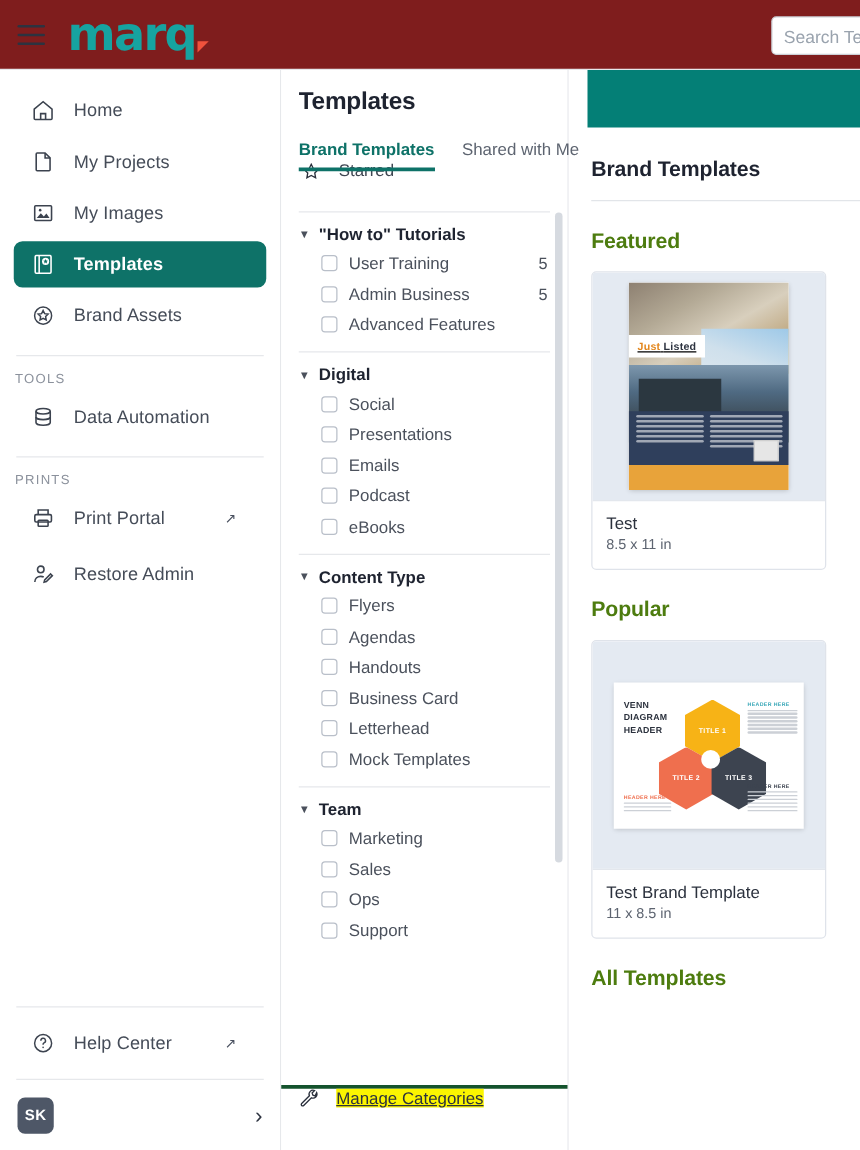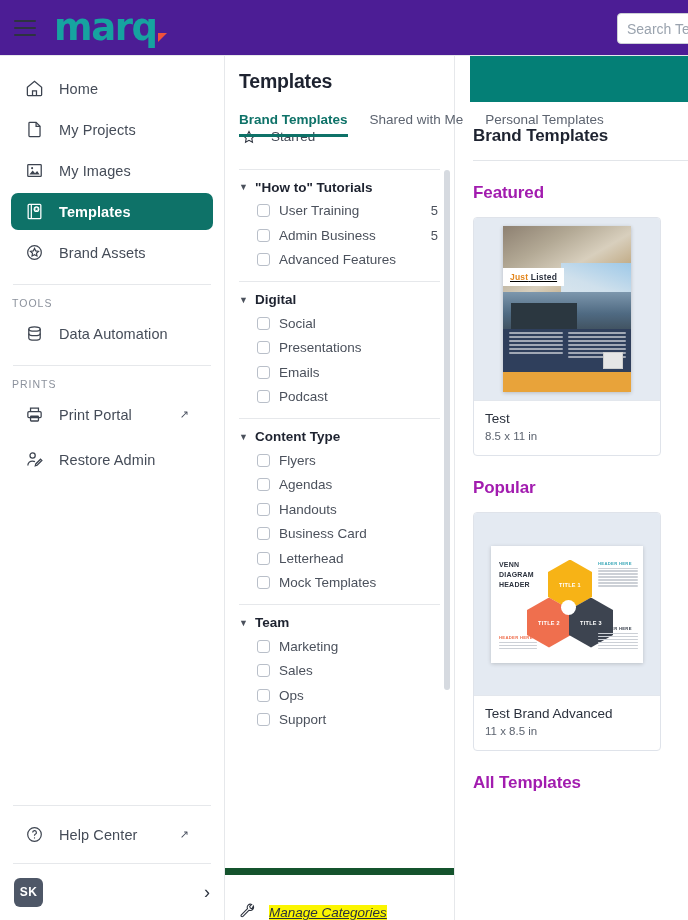--- a/index.html
+++ b/index.html
@@ -8,21 +8,21 @@
     font-family: "Liberation Sans", sans-serif;
     background: #ffffff;
     overflow: hidden;
   }
   .app { position: relative; width: 688px; height: 920px; display: flex; flex-direction: column; }
 
   
   .topbar {
     height: 56px; min-height: 56px;
     display: flex; align-items: center;
-    background: #4c1d95;
+    background: #7f1d1d;
     border-bottom: 1px solid #e6e8eb;
     padding: 0 14px;
     position: relative;
   }
   .hamburger { width: 22px; height: 16px; display: flex; flex-direction: column; justify-content: space-between; cursor: pointer; margin-right: 18px; }
   .hamburger span { display: block; height: 2px; background: #2d3340; border-radius: 1px; }
   .logo { display: flex; align-items: flex-end; cursor: pointer; }
   .logo-text { font-size: 37px; font-weight: 700; color: #16a3a0; letter-spacing: -1.4px; line-height: 0.9; font-family: "DejaVu Sans", sans-serif; }
   .logo-dot { width: 0; height: 0; border-left: 9px solid #f0523c; border-bottom: 9px solid transparent; margin-left: 1px; margin-bottom: 2px; }
   .search-wrap { position: absolute; left: 617px; top: 13px; }
@@ -94,31 +94,31 @@
   .fg-head { display: flex; align-items: center; cursor: pointer; padding: 1px 0 4px 0; }
   .caret { width: 12px; font-size: 9px; color: #4b515c; margin-right: 4px; }
   .fg-title { font-size: 13.5px; font-weight: 700; color: #1e2330; }
   .frow { display: flex; align-items: center; height: 24.5px; padding-left: 18px; cursor: pointer; }
   .cbox { width: 13px; height: 13px; min-width: 13px; border: 1.4px solid #b9bfc9; border-radius: 3px; background: #fff; }
   .frow .flbl { margin-left: 9px; font-size: 13.5px; color: #4b515c; flex: 1; }
   .frow .fcount { font-size: 13px; color: #4b515c; padding-right: 2px; }
 
   .panel-scrollbar { position: absolute; right: 4px; top: 10px; width: 6px; border-radius: 3px; background: #d6dae0; }
 
-  .manage-row { border-top: 7px solid #14532d; height: 52px; display: flex; align-items: flex-end; padding: 0 14px; cursor: pointer; font-style: italic; }
+  .manage-row { border-top: 3px solid #14532d; height: 52px; display: flex; align-items: flex-start; padding: 0 14px; cursor: pointer; }
   .manage-ico { width: 20px; min-width: 20px; color: #2b313d; display: flex; align-items: center; }
   .manage-lbl { margin-left: 10px; font-size: 13.5px; color: #2b313d; background: #fbf500; text-decoration: underline; }
 
   
   .main { flex: 1; min-width: 0; background: #ffffff; position: relative; overflow: hidden; }
   .banner { height: 46px; background: #047f76; margin-left: 15px; }
   .main-pad { padding: 0 0 0 18px; }
   .main-h1 { font-size: 17px; font-weight: 700; color: #1e2330; padding: 24px 0 14px 0; letter-spacing: -.1px; }
   .hr { height: 1px; background: #e2e5e9; margin-right: 0; }
-  .sec-h { font-size: 17px; font-weight: 700; color: #a21caf; padding: 22px 0 14px 0; letter-spacing: -.1px; }
+  .sec-h { font-size: 17px; font-weight: 700; color: #4d7c0f; padding: 22px 0 14px 0; letter-spacing: -.1px; }
 
   .card { width: 188px; border: 1px solid #dfe3ea; border-radius: 4px; overflow: hidden; background: #fff; cursor: pointer; }
   .card-thumb { height: 182px; background: #e4eaf2; display: flex; align-items: center; justify-content: center; }
   .card-meta { padding: 10px 11px 13px 11px; border-top: 1px solid #e3e7ed; }
   .card-title { font-size: 13.5px; color: #2b313d; }
   .card-sub { font-size: 11.5px; color: #5d6470; margin-top: 4px; }
 
   
   .flyer { width: 128px; height: 166px; background: #fff; box-shadow: 0 1px 4px rgba(0,0,0,.2); position: relative; overflow: hidden; }
   .fl-top { position:absolute; left:0; top:0; width:100%; height:44%; background: linear-gradient(150deg,#8d8071 0%,#b3a995 30%,#d8cfbd 55%,#c3ae8a 75%,#e0b95a 100%); }
@@ -294,21 +294,20 @@
     </div>
 
     <div class="filterpanel">
       <div class="tmpl-head">
         <div class="tmpl-title">Templates</div>
       </div>
 
       <div class="tabs">
         <div class="tab active">Brand Templates</div>
         <div class="tab">Shared with Me</div>
-        <div class="tab">Personal Templates</div>
       </div>
 
       <div class="quick" style="margin-top:26px;">
         <div class="quick-item">
           <span class="qi-ico">
             <svg width="16" height="16" viewBox="0 0 24 24" fill="none" stroke="currentColor" stroke-width="1.6">
                 <path d="M12 3.6l2.6 5.4 5.9.85-4.3 4.15 1.02 5.9L12 17.1l-5.22 2.8L7.8 14 3.5 9.85l5.9-.85z"></path>
               </svg>
           </span>
           <span class="qi-lbl">Starred</span>
@@ -360,20 +359,24 @@
               <span class="cbox"></span>
               <span class="flbl">Presentations</span>
             </div>
             <div class="frow">
               <span class="cbox"></span>
               <span class="flbl">Emails</span>
             </div>
             <div class="frow">
               <span class="cbox"></span>
               <span class="flbl">Podcast</span>
+            </div>
+            <div class="frow">
+              <span class="cbox"></span>
+              <span class="flbl">eBooks</span>
             </div>
           </div>
 
           <div class="fgroup">
             <div class="fg-head">
               <span class="caret">▼</span>
               <span class="fg-title">Content Type</span>
             </div>
             <div class="frow">
               <span class="cbox"></span>
@@ -516,21 +519,21 @@
                 </div>
               <div class="vn-blk vn-l1">
                   <div class="vh" style="color:#ef6f4e;">HEADER HERE</div>
                   <i></i>
                   <i></i>
                   <i></i>
                 </div>
             </div>
           </div>
           <div class="card-meta">
-            <div class="card-title">Test Brand Advanced</div>
+            <div class="card-title">Test Brand Template</div>
             <div class="card-sub">11 x 8.5 in</div>
           </div>
         </div>
 
         <div class="sec-h">All Templates</div>
       </div>
     </div>
 
   </div>
 </div>

